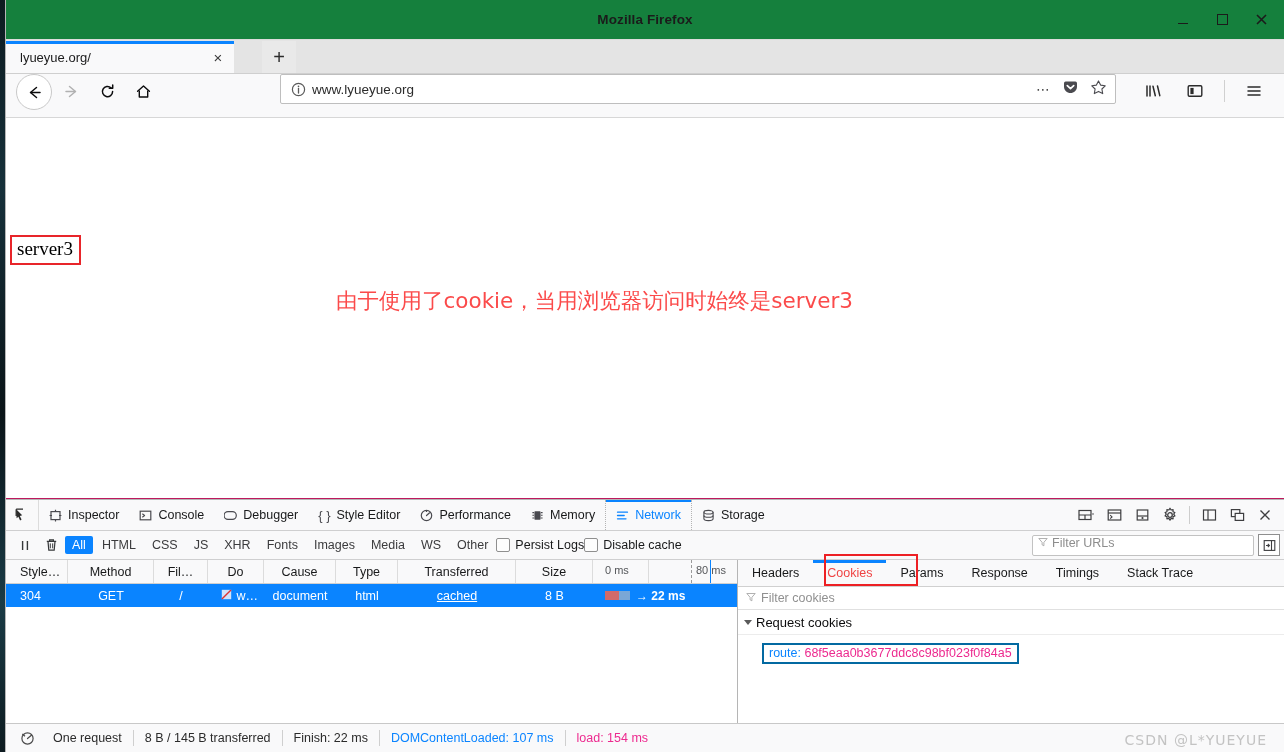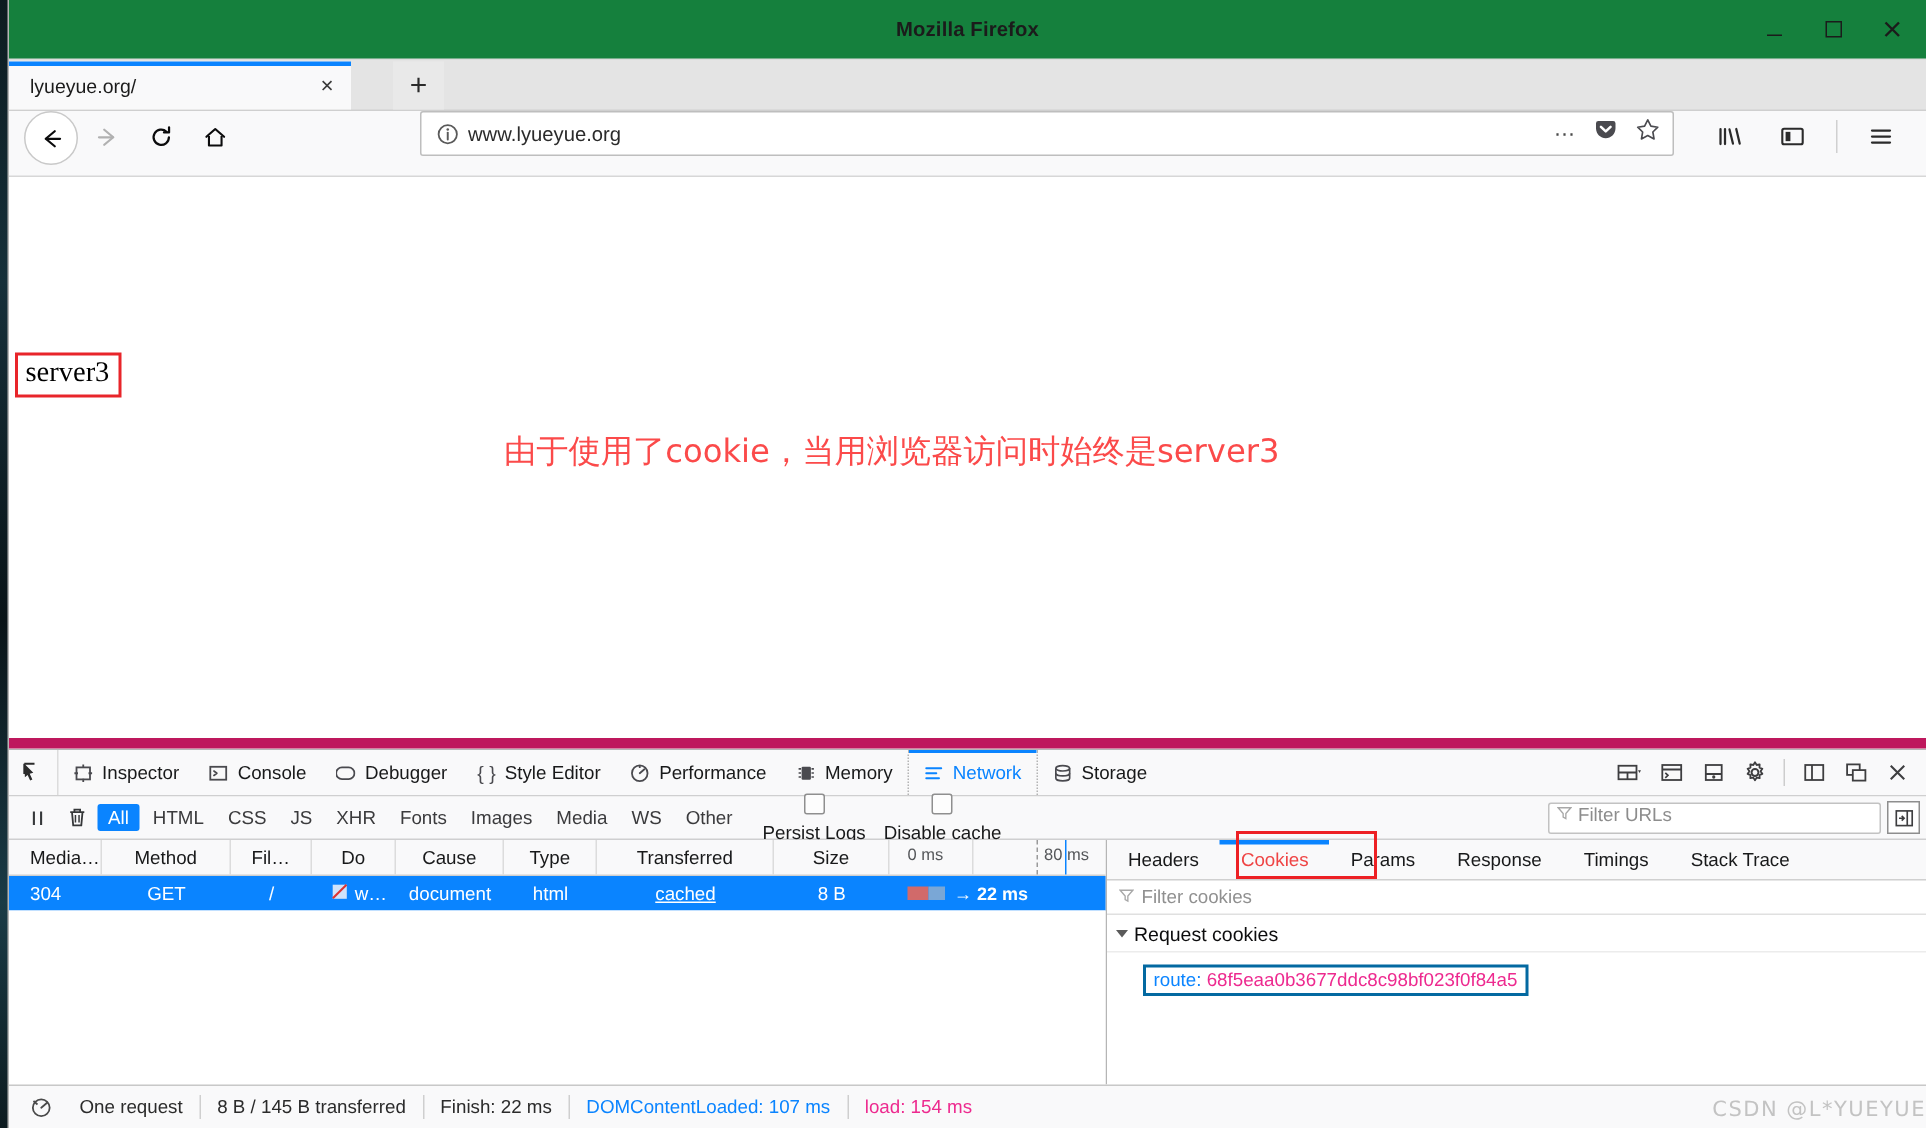--- a/index.html
+++ b/index.html
@@ -52,21 +52,21 @@
   .navbtn.fwd{color:#b1b1b1;}
   .urlbar{flex:1;height:28px;margin:0 8px 0 118px;background:#fff;border:1px solid #bebebe;border-radius:2px;
      display:flex;align-items:center;padding:0 8px;max-width:818px;}
   .url-ident{width:18px;height:18px;display:flex;align-items:center;justify-content:center;color:#5a5a5a;margin-right:5px;}
   .url-text{flex:1;font-size:13.5px;color:#2b2b2b;}
   .url-icons{display:flex;align-items:center;gap:11px;color:#4a4a4a;}
   .nav-right{display:flex;align-items:center;gap:8px;margin-left:10px;}
   .nav-right .sep{width:1px;height:22px;background:#d0d0d0;margin:0 4px;}
 
   
-  .viewport{flex:1;background:#ffffff;position:relative;overflow:hidden;border-bottom:7px solid #be185d;}
+  .viewport{flex:1;background:#ffffff;position:relative;overflow:hidden;border-bottom:1px solid #be185d;}
   .server-box{position:absolute;left:4px;top:117px;border:2.4px solid #e8252a;padding:1px 6px 3px 5px;}
   .server-box span{font-family:"Liberation Serif","DejaVu Serif",serif;font-size:19px;color:#000;}
   .cookie-note{position:absolute;left:330px;top:168px;font-size:21.5px;color:#fb4a4a;white-space:nowrap;
      font-family:"DejaVu Sans","Liberation Sans",sans-serif;}
 
   
   .devtools{height:252px;background:#f9f9fa;display:flex;flex-direction:column;flex:none;
      border-top:1px solid #b5b5b5;}
   .dt-toolbar{height:30px;display:flex;align-items:center;background:#f9f9fa;border-bottom:1px solid #cfcfd0;
      flex:none;}
@@ -82,21 +82,21 @@
   .dt-toolbar-right{margin-left:auto;display:flex;align-items:center;gap:4px;padding-right:7px;color:#3e3e40;}
   .dt-ibtn{width:24px;height:24px;display:flex;align-items:center;justify-content:center;}
   .dt-toolbar-right .vsep{width:1px;height:18px;background:#cdcdcd;margin:0 3px;}
 
   
   .dt-filters{height:28px;display:flex;align-items:center;gap:0;background:#f9f9fa;border-bottom:1px solid #cfcfd0;
      padding-left:6px;flex:none;}
   .f-icon{width:26px;height:22px;display:flex;align-items:center;justify-content:center;color:#36383a;}
   .chip{font-size:12.5px;color:#3b3b3d;padding:2px 7px;border-radius:2px;margin:0 1px;}
   .chip.active{background:#0a84ff;color:#fff;}
-  .chkwrap{display:flex;align-items:center;gap:5px;margin-left:12px;font-size:12.5px;color:#18191a;flex-direction:column;}
+  .chkwrap{display:flex;align-items:center;gap:5px;margin-left:0;font-size:12.5px;color:#18191a;}
   .chkbox{width:12px;height:12px;border:1px solid #8f8f8f;background:#fdfdfd;border-radius:2px;}
   .filter-urls{margin-left:auto;display:flex;align-items:center;gap:4px;padding-right:4px;}
   .filter-input{width:210px;height:19px;border:1px solid #c2c2c2;background:#fff;border-radius:2px;
      display:flex;padding:0 5px;font-size:12.5px;color:#8d8d8d;gap:4px;}
   .dt-rightbtn{width:20px;height:20px;border:1px solid #8e8e8e;display:flex;align-items:center;justify-content:center;
      background:#fff;}
 
   
   .dt-body{flex:1;display:flex;min-height:0;}
   .net-list{width:731px;display:flex;flex-direction:column;border-right:1px solid #b5b5b5;background:#fff;}
@@ -131,21 +131,21 @@
 
   
   .dt-status{height:28px;background:#f9f9fa;border-top:1px solid #c8c8c8;display:flex;align-items:center;
      font-size:12.5px;color:#2b2b2b;flex:none;position:relative;}
   .st-icon{width:28px;height:22px;display:flex;align-items:center;justify-content:center;color:#4a4a4a;
      border:1px solid transparent;margin-left:6px;}
   .st-item{padding:0 11px;}
   .st-sep{width:1px;height:16px;background:#cfcfcf;}
   .st-blue{color:#0a84ff;}
   .st-pink{color:#ed2a8f;}
-  .watermark{position:absolute;right:0;top:8px;font-size:14px;color:#c3c3c3;letter-spacing:1px;
+  .watermark{position:absolute;right:17px;top:8px;font-size:14px;color:#c3c3c3;letter-spacing:1px;
      font-family:"DejaVu Sans","Liberation Sans",sans-serif;text-align:right;}
 
   
   .anno{position:absolute;border:2.4px solid #ed2024;pointer-events:none;}
   .anno-cookies{left:824px;top:554px;width:90px;height:28px;}
 </style>
 </head>
 <body>
 
 <div class="screen">
@@ -442,21 +442,21 @@
                 <path d="M3 6.5 L6 6.5 M4.8 4.9 L6.4 6.5 L4.8 8.1" stroke="#3e3e40" stroke-width="1.1" fill="none"></path>
               </svg>
           </div>
         </div>
       </div>
 
       <div class="dt-body">
 
         <div class="net-list">
           <div class="net-head">
-            <div class="nh" style="width:62px;justify-content:flex-start;padding-left:14px;">Media…</div>
+            <div class="nh" style="width:62px;justify-content:flex-start;padding-left:14px;">Style…</div>
             <div class="nh" style="width:86px;">Method</div>
             <div class="nh" style="width:54px;">Fil…</div>
             <div class="nh" style="width:56px;">Do</div>
             <div class="nh" style="width:72px;">Cause</div>
             <div class="nh" style="width:62px;">Type</div>
             <div class="nh" style="width:118px;">Transferred</div>
             <div class="nh" style="width:77px;">Size</div>
             <div class="tl-marks">
               <div class="tl-label" style="left:12px;">0 ms</div>
               <div class="tl-tick" style="left:55px;"></div>

